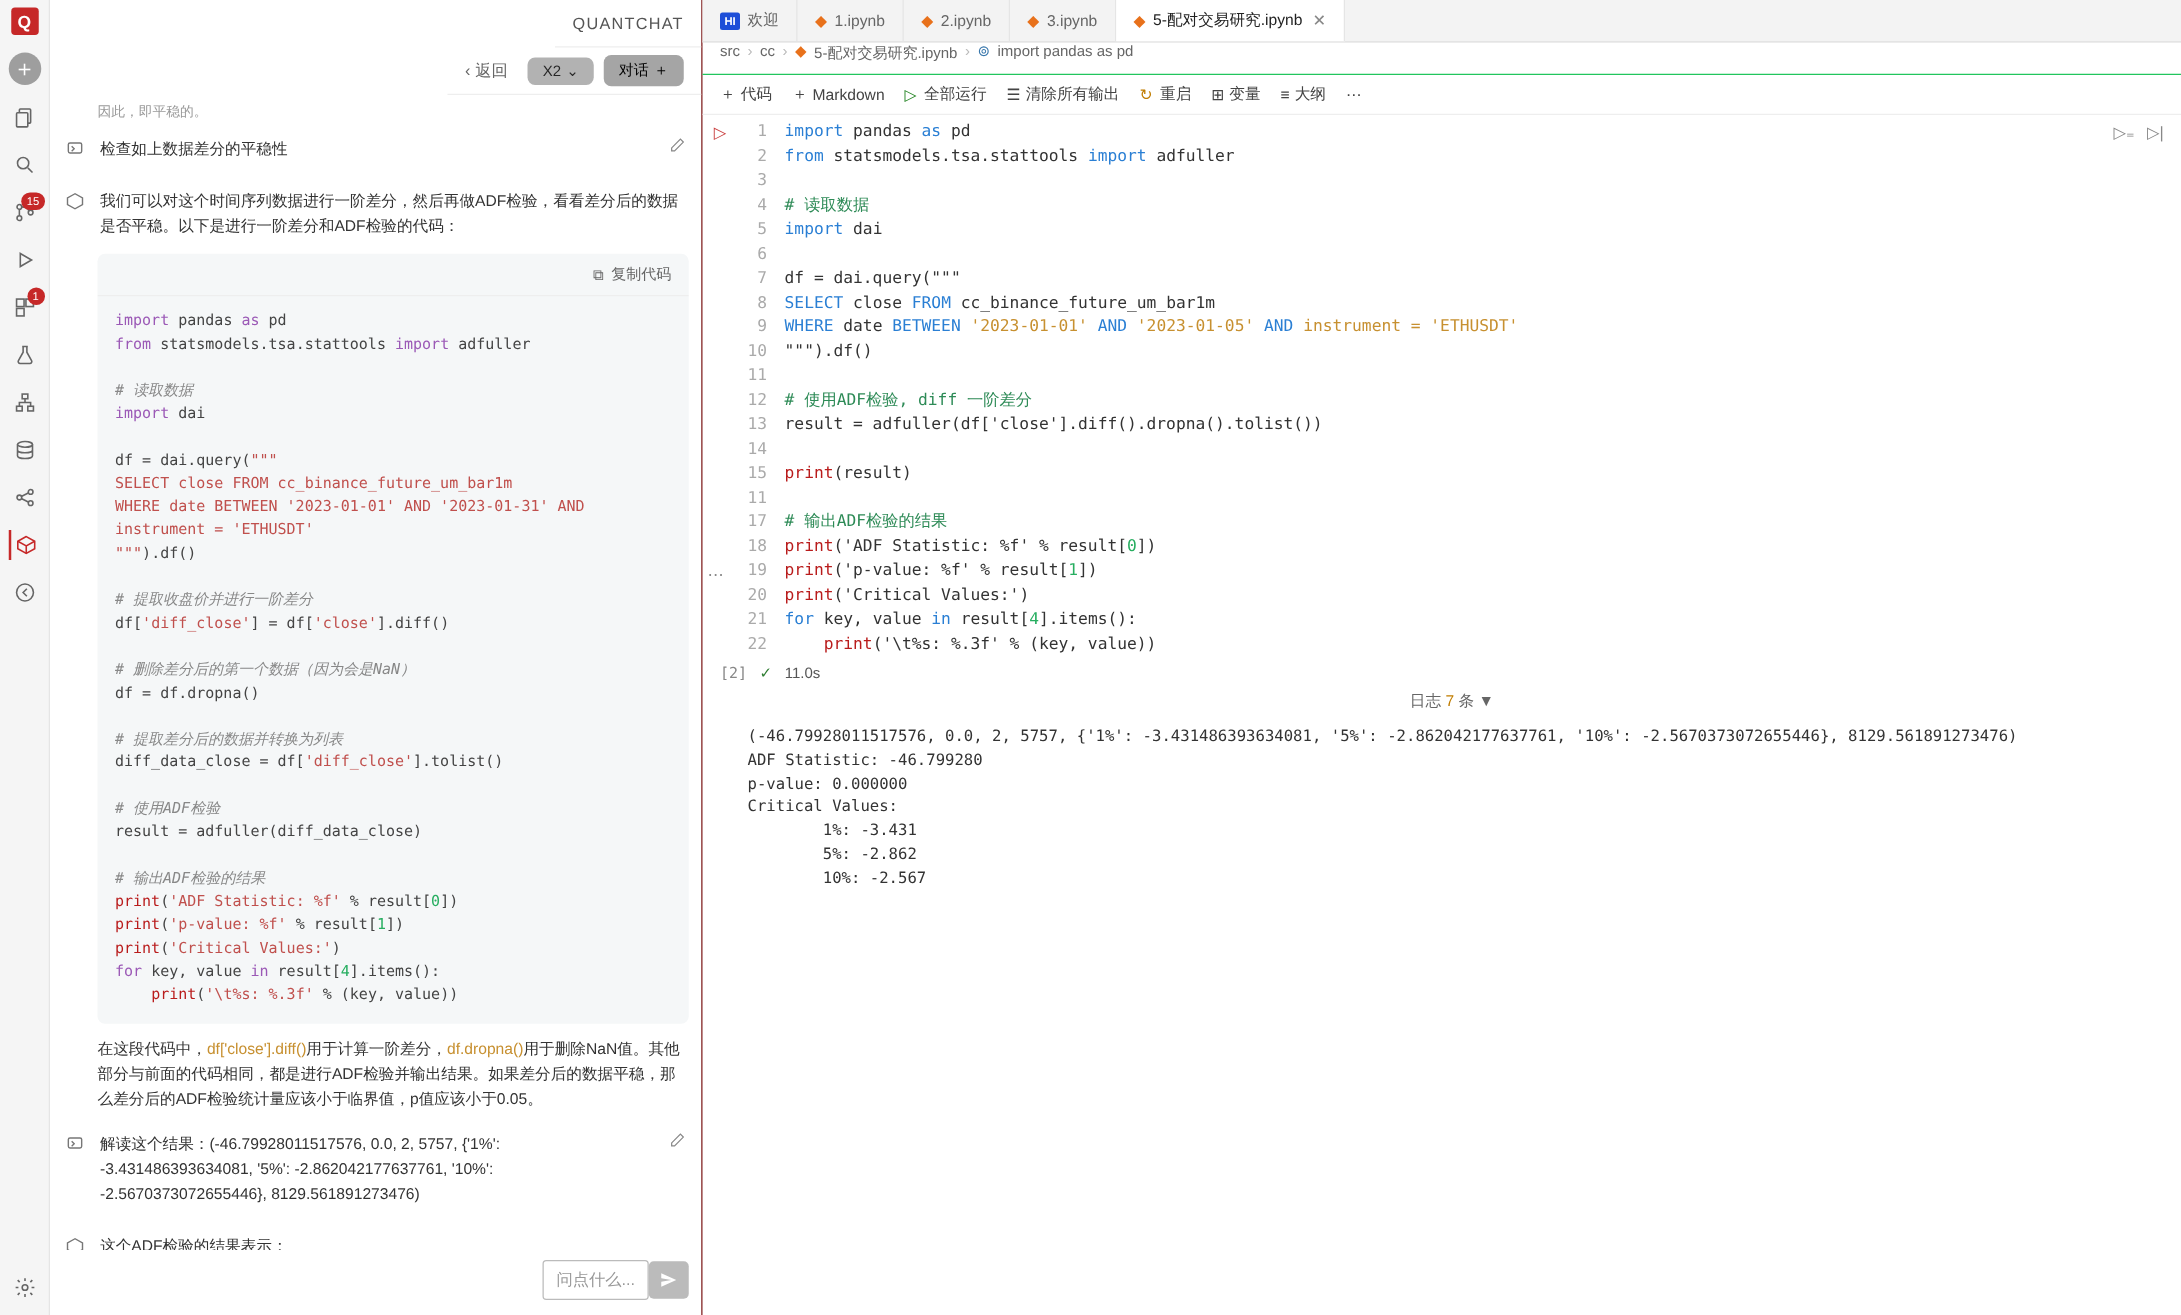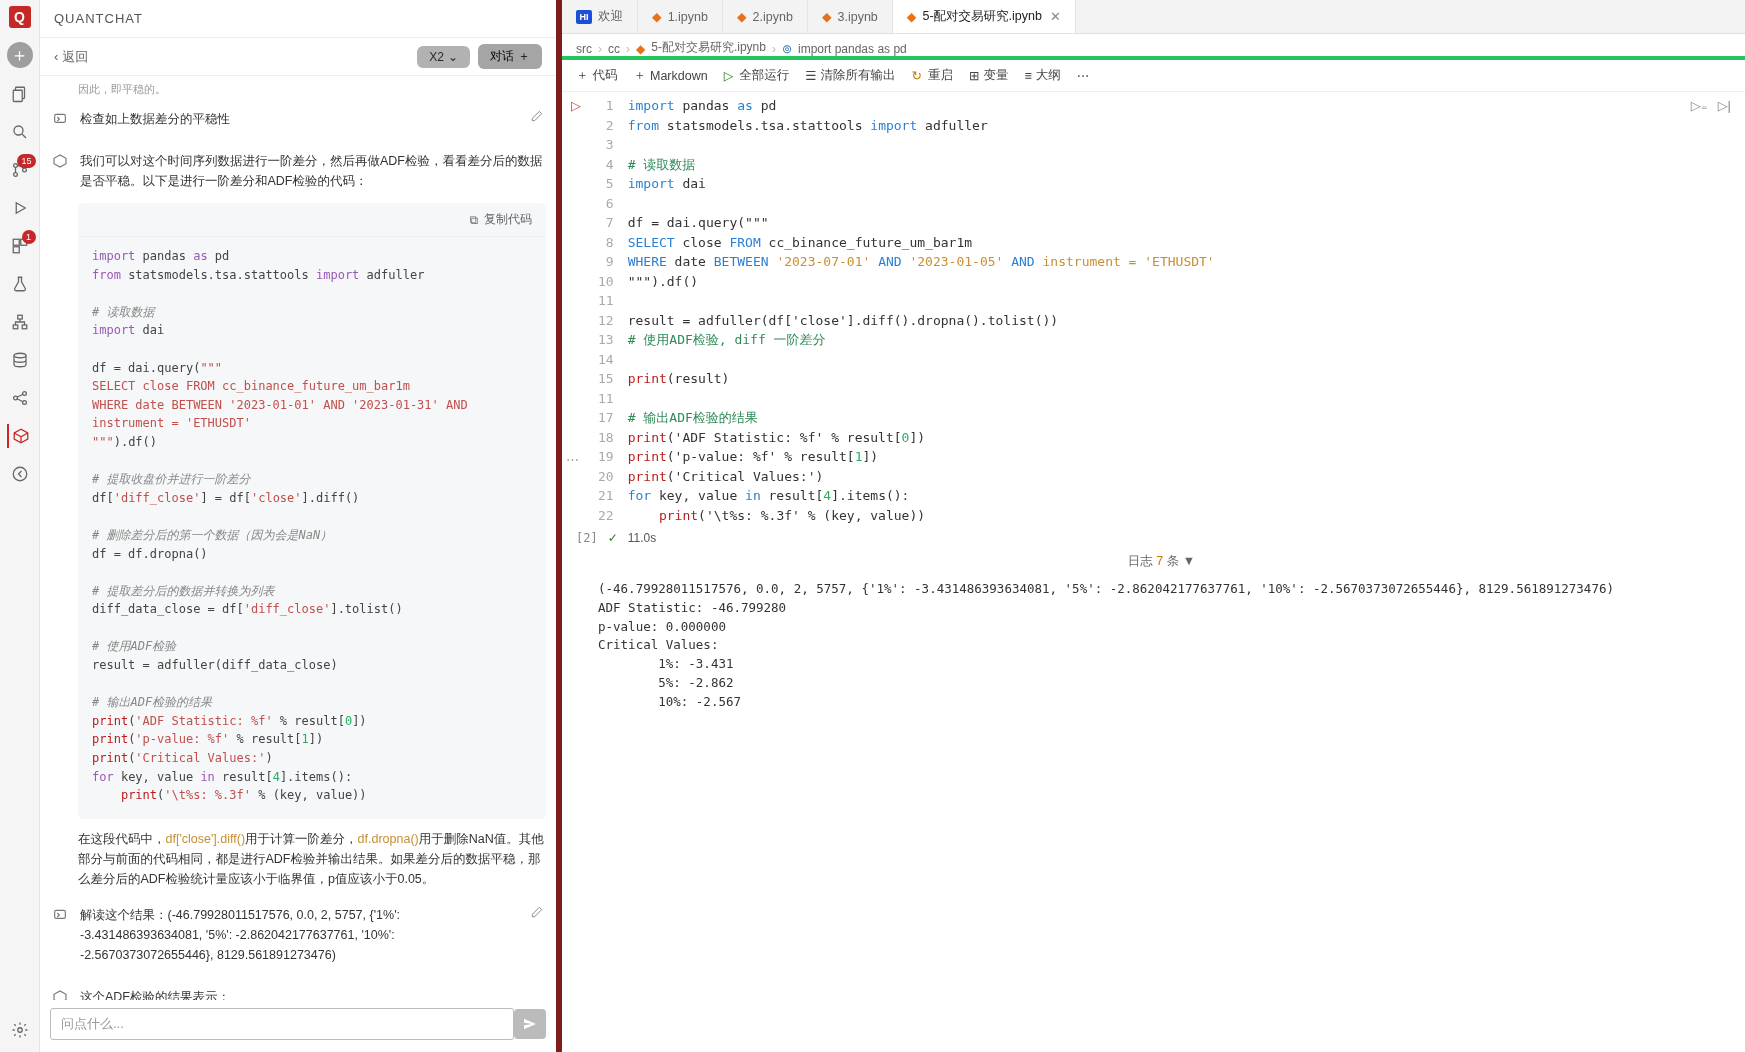--- a/index.html
+++ b/index.html
@@ -9,21 +9,21 @@
 
 .activity-bar { width: 40px; background: #f5f5f5; border-right: 1px solid #e5e5e5; display: flex; flex-direction: column; align-items: center; padding-top: 6px; gap: 14px; }
 .activity-bar .logo { width: 22px; height: 22px; background: #c62828; color: #fff; font-weight: bold; display: flex; align-items: center; justify-content: center; border-radius: 3px; font-size: 14px; }
 .activity-bar .plus-btn { width: 26px; height: 26px; background: #9e9e9e; color: #fff; border-radius: 50%; display: flex; align-items: center; justify-content: center; font-size: 18px; }
 .activity-bar .act-icon { width: 24px; height: 24px; display: flex; align-items: center; justify-content: center; color: #666; position: relative; }
 .activity-bar .act-icon.active { color: #c62828; border-left: 2px solid #c62828; margin-left: -2px; padding-left: 2px; }
 .badge { position: absolute; top: -4px; right: -4px; background: #c62828; color: #fff; border-radius: 8px; font-size: 9px; padding: 0 4px; min-width: 14px; text-align: center; line-height: 14px; }
 .activity-bar .spacer { flex: 1; }
 
 
-.chat-panel { width: 522px; display: flex; flex-direction: column; border-right: 6px solid #7f1d1d; background: #fff; }
+.chat-panel { width: 522px; display: flex; flex-direction: column; border-right: 1px solid #7f1d1d; background: #fff; align-items: flex-end; }
 .chat-header { height: 38px; padding: 0 14px; display: flex; align-items: center; border-bottom: 1px solid #eee; font-size: 13px; letter-spacing: 1px; color: #555; }
 .chat-subhead { height: 38px; padding: 0 14px; display: flex; align-items: center; gap: 8px; border-bottom: 1px solid #eee; }
 .back-btn { display: flex; align-items: center; gap: 4px; color: #666; cursor: pointer; }
 .chat-subhead .flex { flex: 1; }
 .pill-btn { background: #a5a5a5; color: #000000; border-radius: 6px; padding: 4px 12px; font-size: 12px; display: flex; align-items: center; gap: 4px; }
 .pill-btn.x2 { opacity: .85; }
 .chat-body { flex: 1; overflow-y: auto; padding: 6px 10px 10px 10px; }
 .msg-block { margin-bottom: 10px; }
 .msg-row { display: flex; gap: 10px; align-items: flex-start; padding: 6px 2px; }
 .msg-icon { width: 18px; height: 18px; flex-shrink: 0; color: #777; margin-top: 2px; }
@@ -49,21 +49,21 @@
 
 
 .editor-side { flex: 1; display: flex; flex-direction: column; min-width: 0; }
 .tab-bar { height: 34px; display: flex; align-items: stretch; background: #f3f3f3; border-bottom: 1px solid #e0e0e0; }
 .tab { padding: 0 14px; display: flex; align-items: center; gap: 6px; font-size: 12.5px; color: #666; border-right: 1px solid #e5e5e5; cursor: pointer; }
 .tab.active { background: #fff; color: #222; }
 .tab .close-x { color: #888; font-size: 13px; margin-left: 2px; }
 .ico-hi { background:#1d4ed8; color:#fff; font-size:9px; font-weight:bold; display:inline-flex; align-items:center; justify-content:center; width:16px; height:14px; border-radius:2px;}
 .ico-nb { color:#e8711b; }
 
-.crumbs { height: 26px; display: flex; align-items: flex-end; gap: 6px; padding: 0 14px; font-size: 12px; color: #666; border-bottom: 4px solid #22c55e; }
+.crumbs { height: 26px; display: flex; align-items: flex-start; gap: 6px; padding: 0 14px; font-size: 12px; color: #666; border-bottom: 1px solid #22c55e; }
 .crumbs .sep { color: #bbb; }
 .py-ico { color:#3776ab; }
 
 .toolbar { height: 32px; display: flex; align-items: center; gap: 16px; padding: 0 14px; font-size: 12.5px; color: #444; border-bottom: 1px solid #eee; }
 .toolbar .tb-item { display: flex; align-items: center; gap: 4px; cursor: pointer; }
 .toolbar .runall { color:#1a7f1a;}
 .toolbar .restart { color:#c17d00; }
 
 .notebook-area { flex: 1; overflow: auto; position: relative; }
 .cell-wrap { display: flex; }
@@ -391,25 +391,25 @@
             </div>
             <div class="code-lines">
 <div><span class="kw-blue">import</span><span> pandas </span><span class="kw-blue">as</span><span> pd</span></div>
 <div><span class="kw-blue">from</span><span> statsmodels</span><span>.</span><span>tsa</span><span>.</span><span>stattools </span><span class="kw-blue">import</span><span> adfuller</span></div>
 <div> </div>
 <div><span class="kw-green"># 读取数据</span></div>
 <div><span class="kw-blue">import</span><span> dai</span></div>
 <div> </div>
 <div><span>df = dai.query("""</span></div>
 <div><span class="kw-blue">SELECT</span><span> close </span><span class="kw-blue">FROM</span><span> cc_binance_future_um_bar1m</span></div>
-<div><span class="kw-blue">WHERE</span><span> date </span><span class="kw-blue">BETWEEN</span><span class="kw-orange"> '2023-07-01' </span><span class="kw-blue">AND</span><span class="kw-orange"> '2023-01-05' </span><span class="kw-blue">AND</span><span class="kw-orange"> instrument = 'ETHUSDT'</span></div>
+<div><span class="kw-blue">WHERE</span><span> date </span><span class="kw-blue">BETWEEN</span><span class="kw-orange"> '2023-01-01' </span><span class="kw-blue">AND</span><span class="kw-orange"> '2023-01-05' </span><span class="kw-blue">AND</span><span class="kw-orange"> instrument = 'ETHUSDT'</span></div>
 <div><span>""").df()</span></div>
 <div> </div>
+<div><span class="kw-green"># 使用ADF检验, diff 一阶差分</span></div>
 <div><span>result = adfuller(df['close'].diff().dropna().tolist())</span></div>
-<div><span class="kw-green"># 使用ADF检验, diff 一阶差分</span></div>
 <div> </div>
 <div><span class="kw-teal">print</span><span>(result)</span></div>
 <div> </div>
 <div><span class="kw-green"># 输出ADF检验的结果</span></div>
 <div><span class="kw-teal">print</span><span>('ADF Statistic: %f' % result[</span><span class="kw-num">0</span><span>])</span></div>
 <div><span class="kw-teal">print</span><span>('p-value: %f' % result[</span><span class="kw-num">1</span><span>])</span></div>
 <div><span class="kw-teal">print</span><span>('Critical Values:')</span></div>
 <div><span class="kw-blue">for</span><span> key, value </span><span class="kw-blue">in</span><span> result[</span><span class="kw-num">4</span><span>].items():</span></div>
 <div><span class="kw-teal">    print</span><span>('\t%s: %.3f' % (key, value))</span></div>
             </div>

